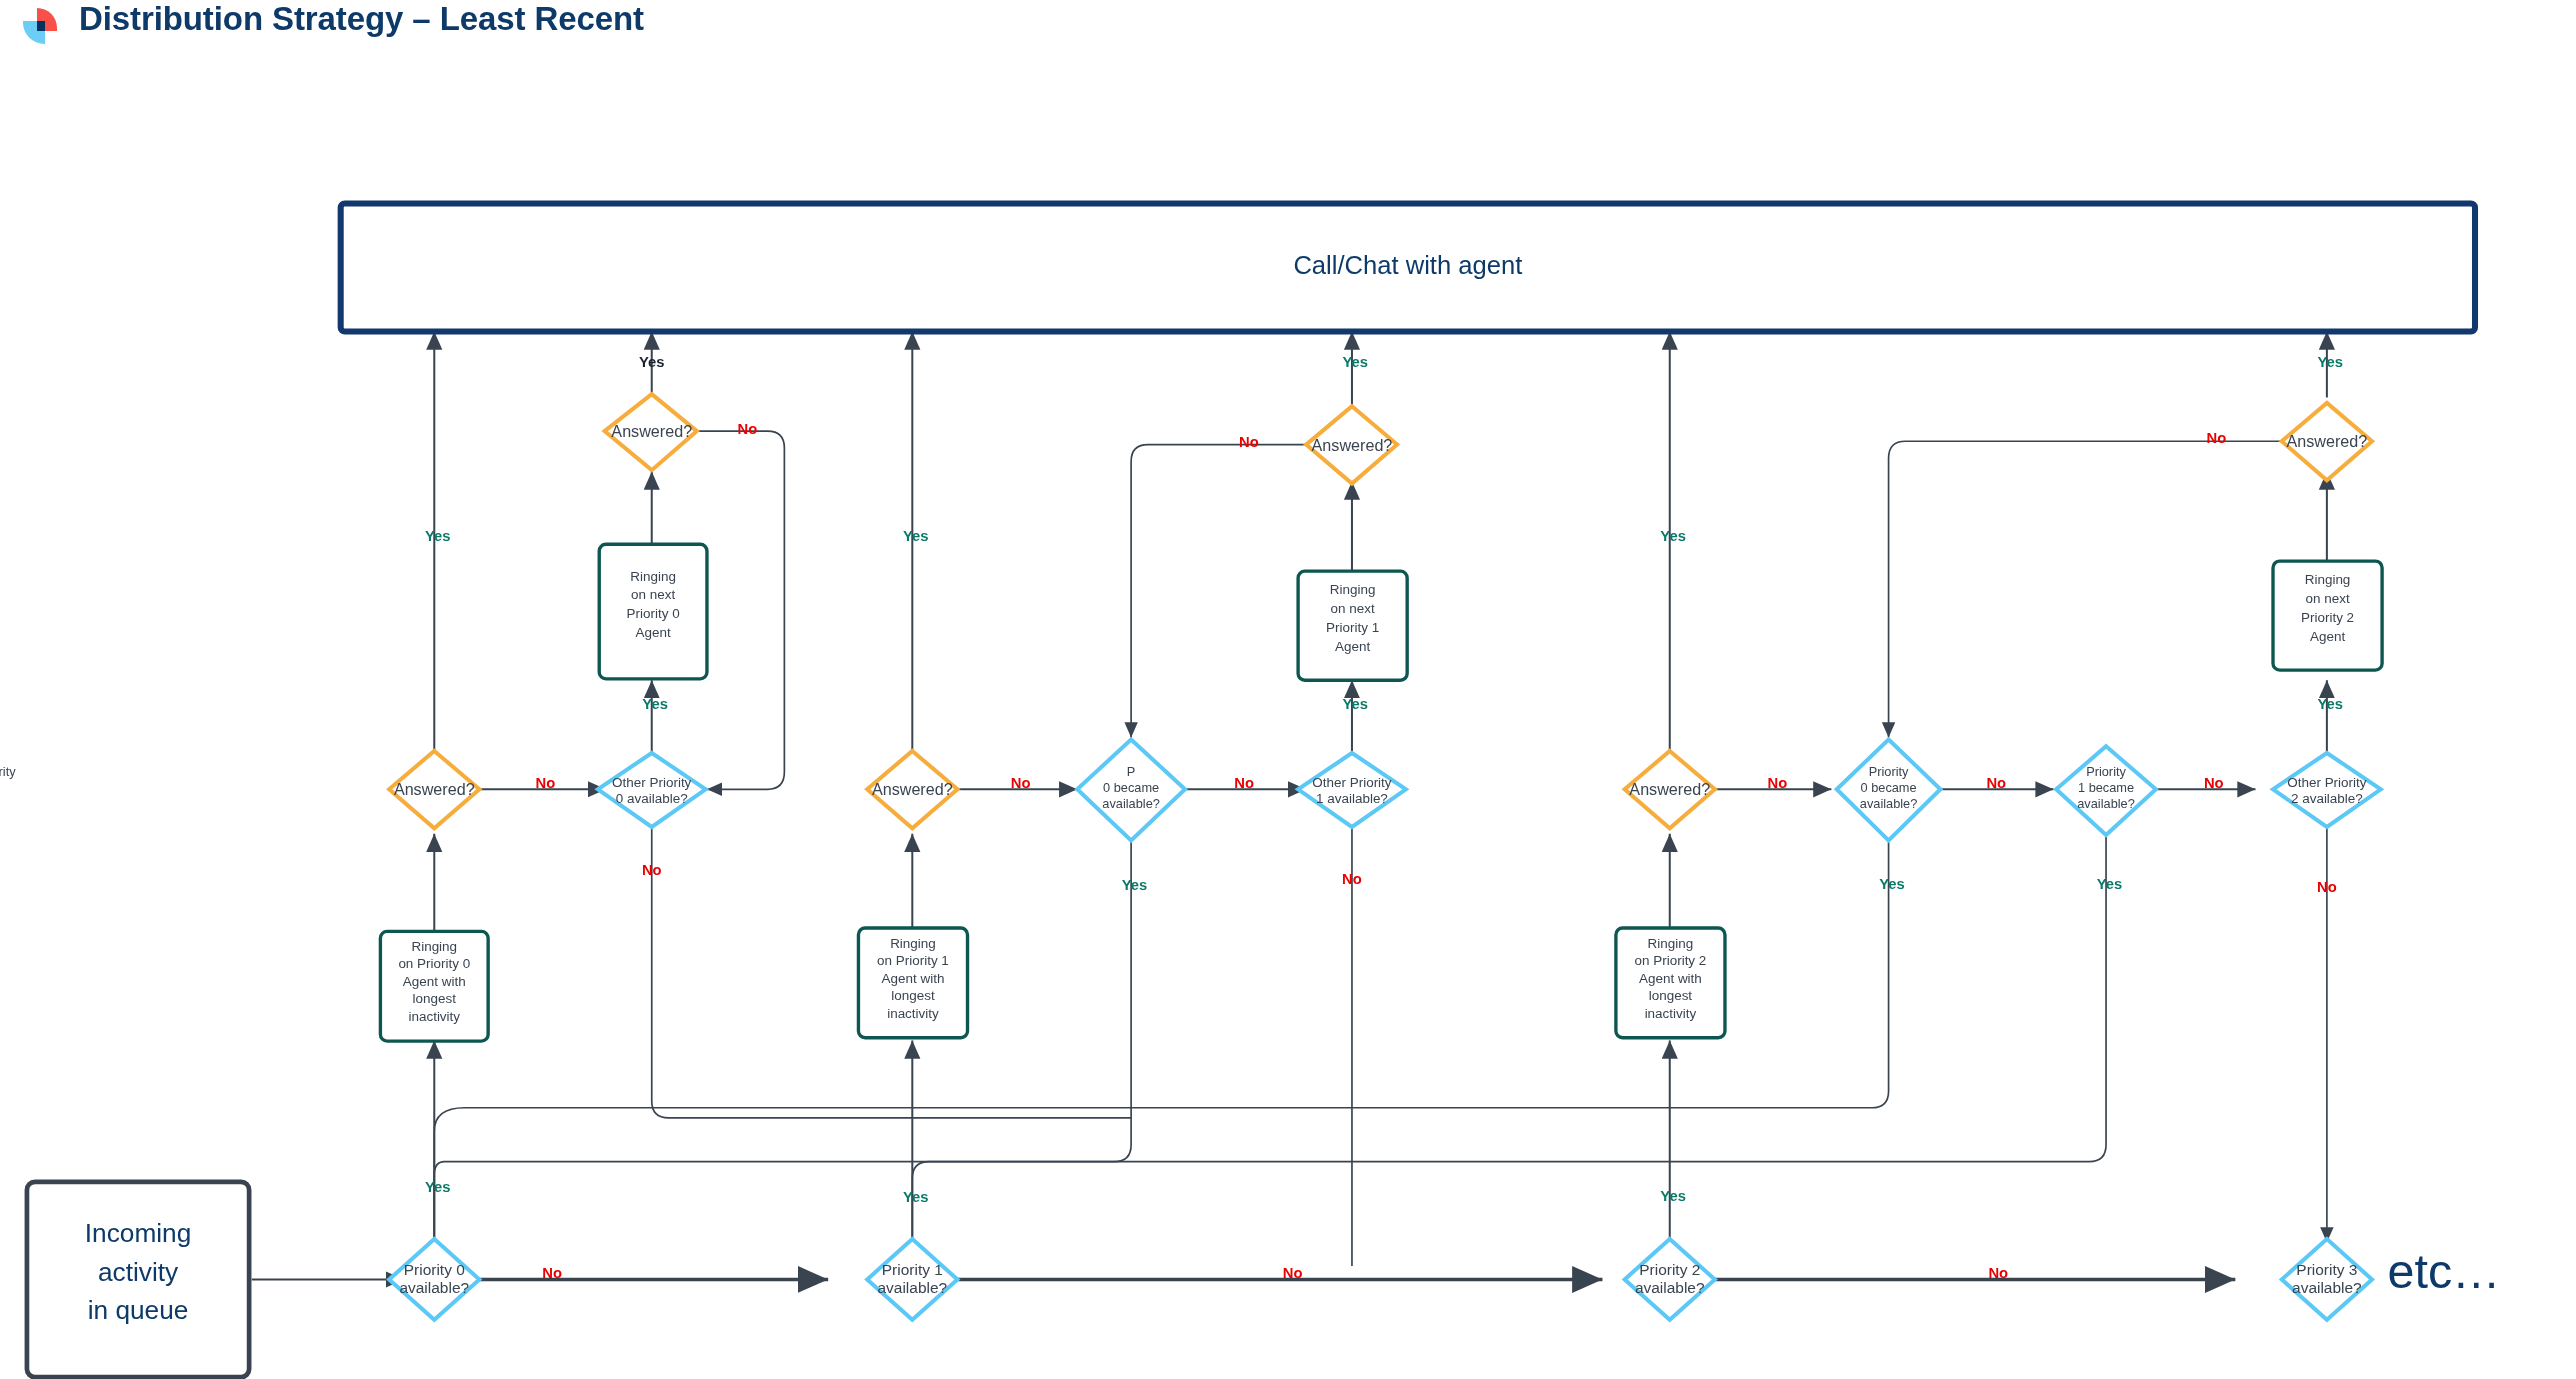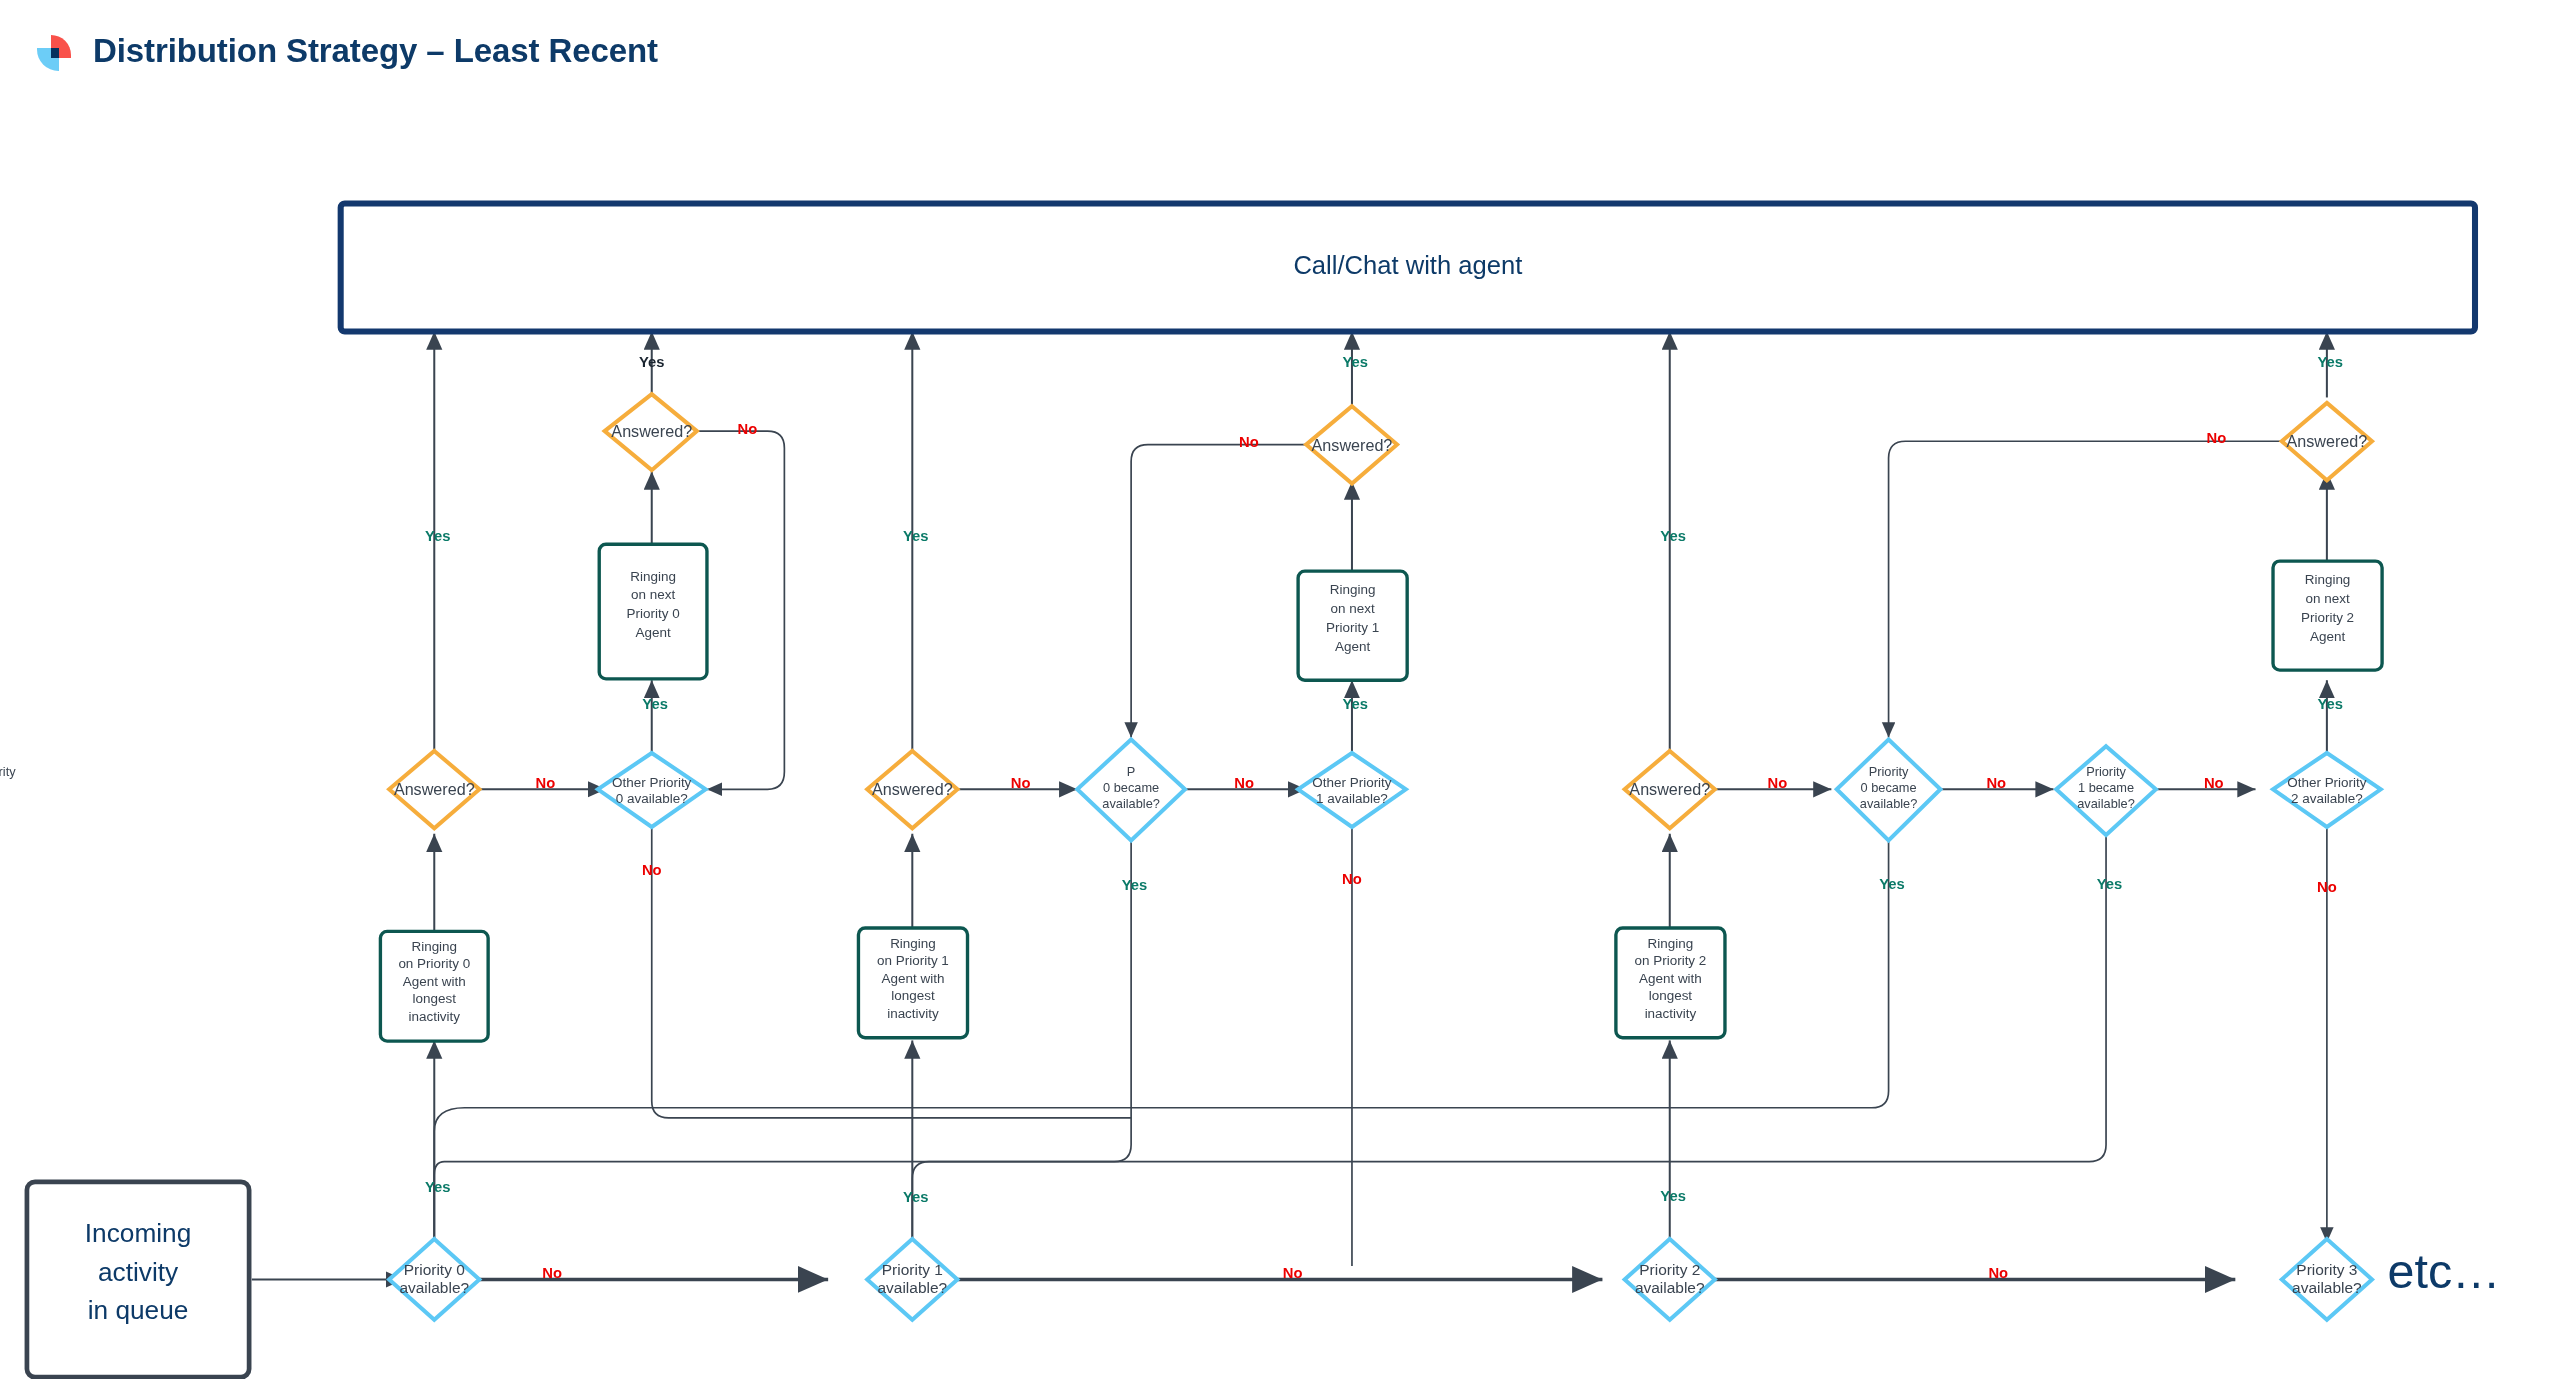--- a/index.html
+++ b/index.html
@@ -13,22 +13,21 @@
     font-family: "Liberation Sans", sans-serif;
     overflow: hidden;
     position: relative;
   }
   #header {
     position: absolute;
     left: 0; top: 0;
     width: 100%;
     height: 101px;
     display: flex;
-    align-items: center;
-    padding-left: 32px;
+    padding-left: 18px;
     box-sizing: border-box;
   }
   #logo {
     width: 42px;
     height: 42px;
     position: relative;
     flex: 0 0 auto;
     margin-right: 19px;
     margin-top: 5.4px;
   }

